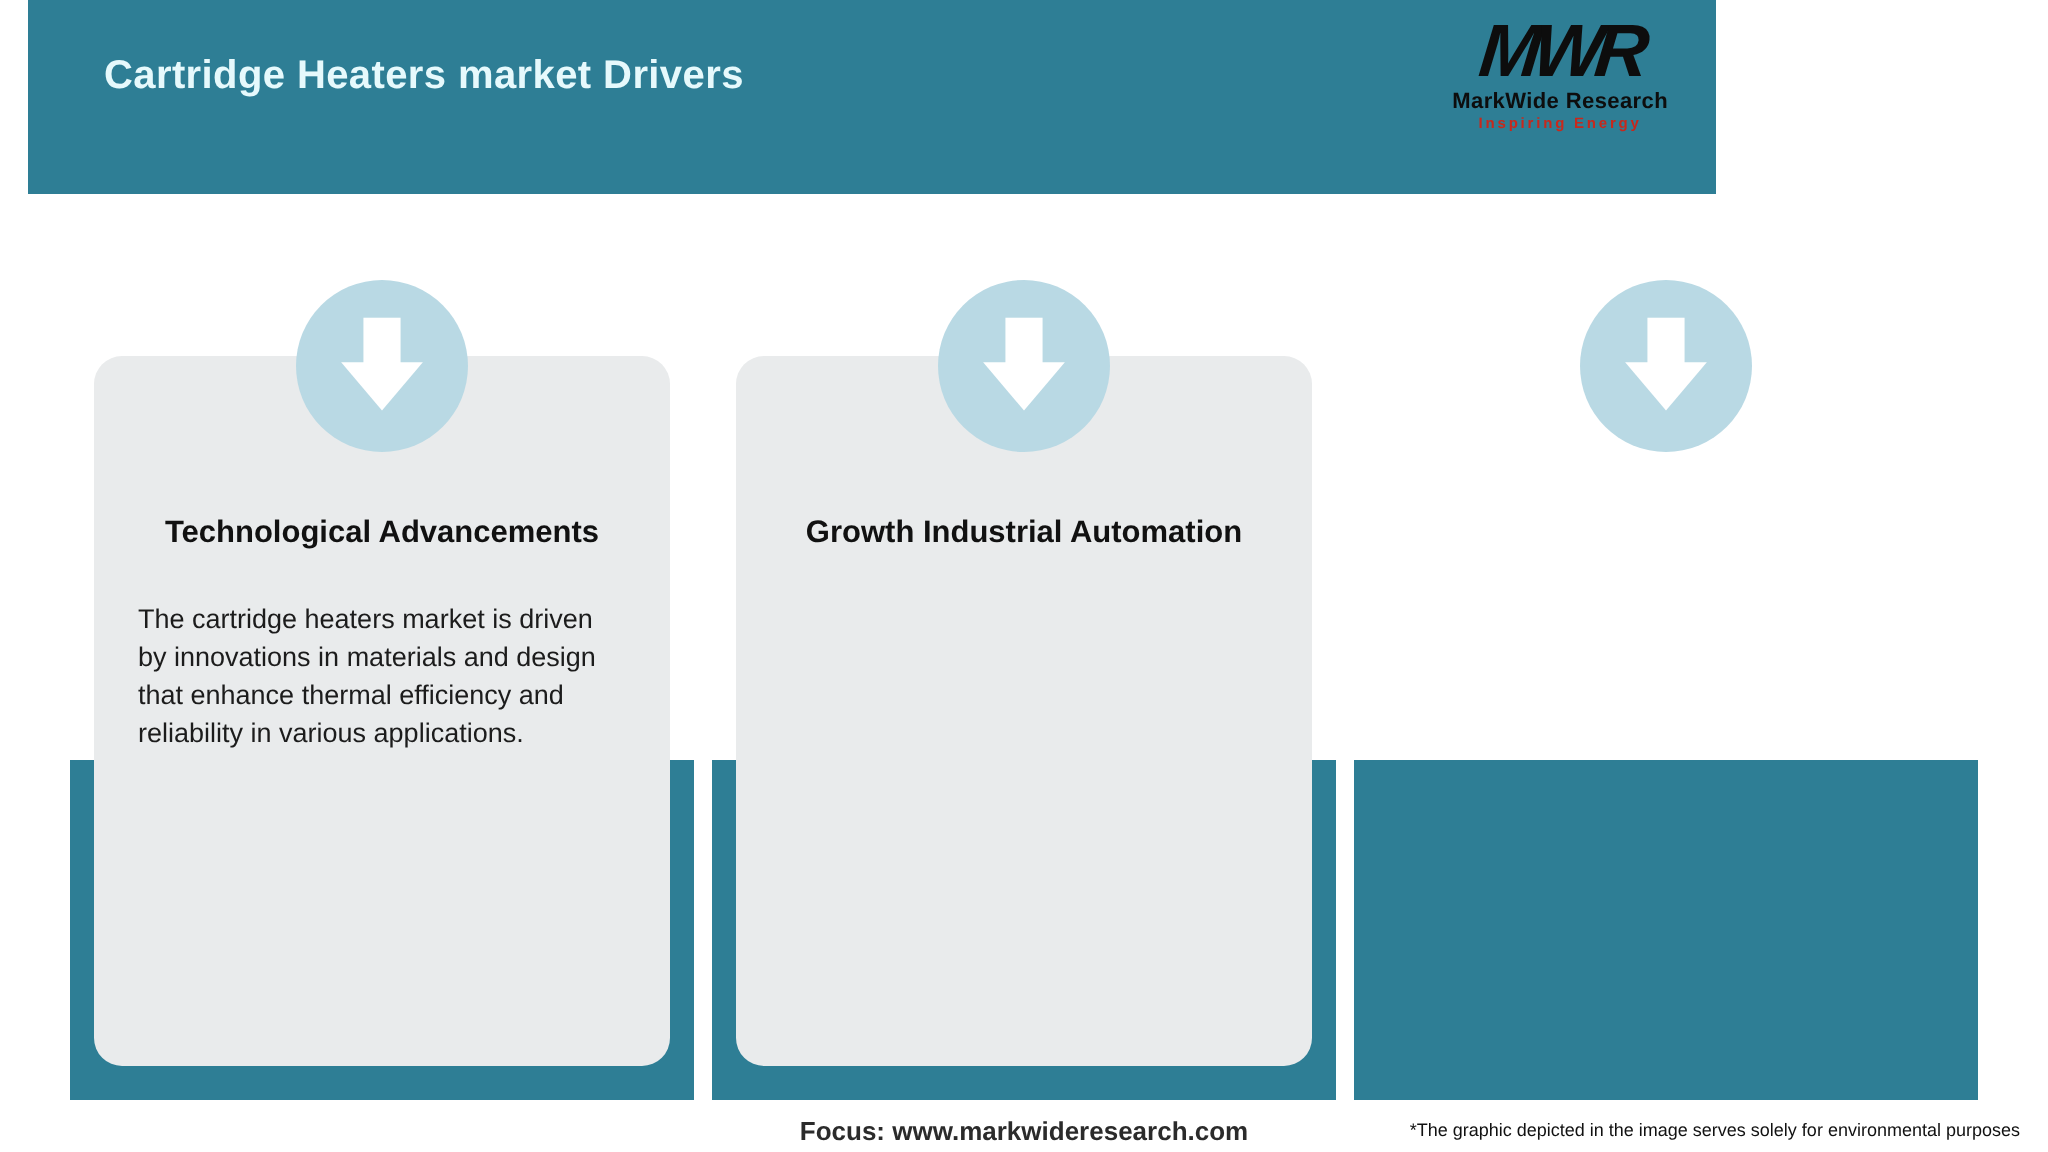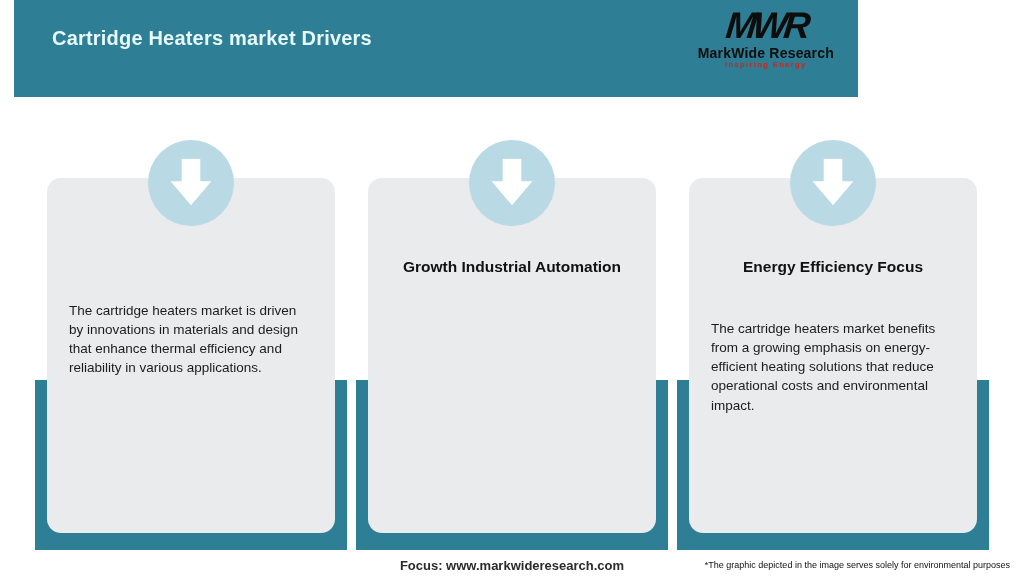--- a/index.html
+++ b/index.html
@@ -28,21 +28,21 @@
     text-align: center; color: #0d0d0d;
     line-height: 1;
   }
   .logo-mwr {
     font-size: 37px; font-weight: 800; font-style: italic;
     letter-spacing: -4px; line-height: 1;
     display: inline-block; transform: skewX(-6deg);
   }
   .logo-name {
     margin-top: 2px;
-    font-size: 14px; font-weight: bold; letter-spacing: 0.2px;
+    font-size: 11px; font-weight: bold; letter-spacing: 0.2px;
   }
   .logo-tagline {
     margin-top: 1px;
     font-size: 7.5px; font-weight: bold;
     color: #c8281c; letter-spacing: 1.4px;
   }
 
   
   .cards {
     position: absolute; left: 35px; top: 140px;
@@ -71,21 +71,21 @@
     background: #b9d9e4;
     z-index: 3;
     display: flex; align-items: center; justify-content: center;
   }
   .card-title {
     text-align: center;
     font-size: 15.5px; font-weight: bold;
     color: #111111;
   }
   .card-body {
-    margin-top: 43px;
+    margin-top: 24px;
     font-size: 13.5px; line-height: 1.42;
     color: #1c1c1c;
     text-align: left;
   }
 
   
   .source {
     position: absolute; bottom: 3px; left: 0;
     width: 1024px; text-align: center;
     font-size: 13px; font-weight: bold;
@@ -112,20 +112,21 @@
 
   <div class="unit">
     <div class="backing"></div>
     <div class="circle">
       <svg width="46" height="52" viewBox="0 0 48 56">
         <rect x="14" y="2" width="20" height="26" fill="#ffffff"></rect>
         <polygon points="2,26 46,26 24,52" fill="#ffffff"></polygon>
       </svg>
     </div>
     <div class="card">
+      <div class="card-title">Technological Advancements</div>
       <div class="card-body">The cartridge heaters market is driven by innovations in materials and design that enhance thermal efficiency and reliability in various applications.</div>
     </div>
   </div>
 
   <div class="unit">
     <div class="backing"></div>
     <div class="circle">
       <svg width="46" height="52" viewBox="0 0 48 56">
         <rect x="14" y="2" width="20" height="26" fill="#ffffff"></rect>
         <polygon points="2,26 46,26 24,52" fill="#ffffff"></polygon>
@@ -137,22 +138,18 @@
   </div>
 
   <div class="unit">
     <div class="backing"></div>
     <div class="circle">
       <svg width="46" height="52" viewBox="0 0 48 56">
         <rect x="14" y="2" width="20" height="26" fill="#ffffff"></rect>
         <polygon points="2,26 46,26 24,52" fill="#ffffff"></polygon>
       </svg>
     </div>
-    <div class="card">
-      <div class="card-title">Energy Efficiency Focus</div>
-      <div class="card-body">The cartridge heaters market benefits from a growing emphasis on energy-efficient heating solutions that reduce operational costs and environmental impact.</div>
-    </div>
   </div>
 
 </div>
 
 <div class="source">Focus: www.markwideresearch.com</div>
 <div class="disclaimer">*The graphic depicted in the image serves solely for environmental purposes</div>
 
 </body></html>

